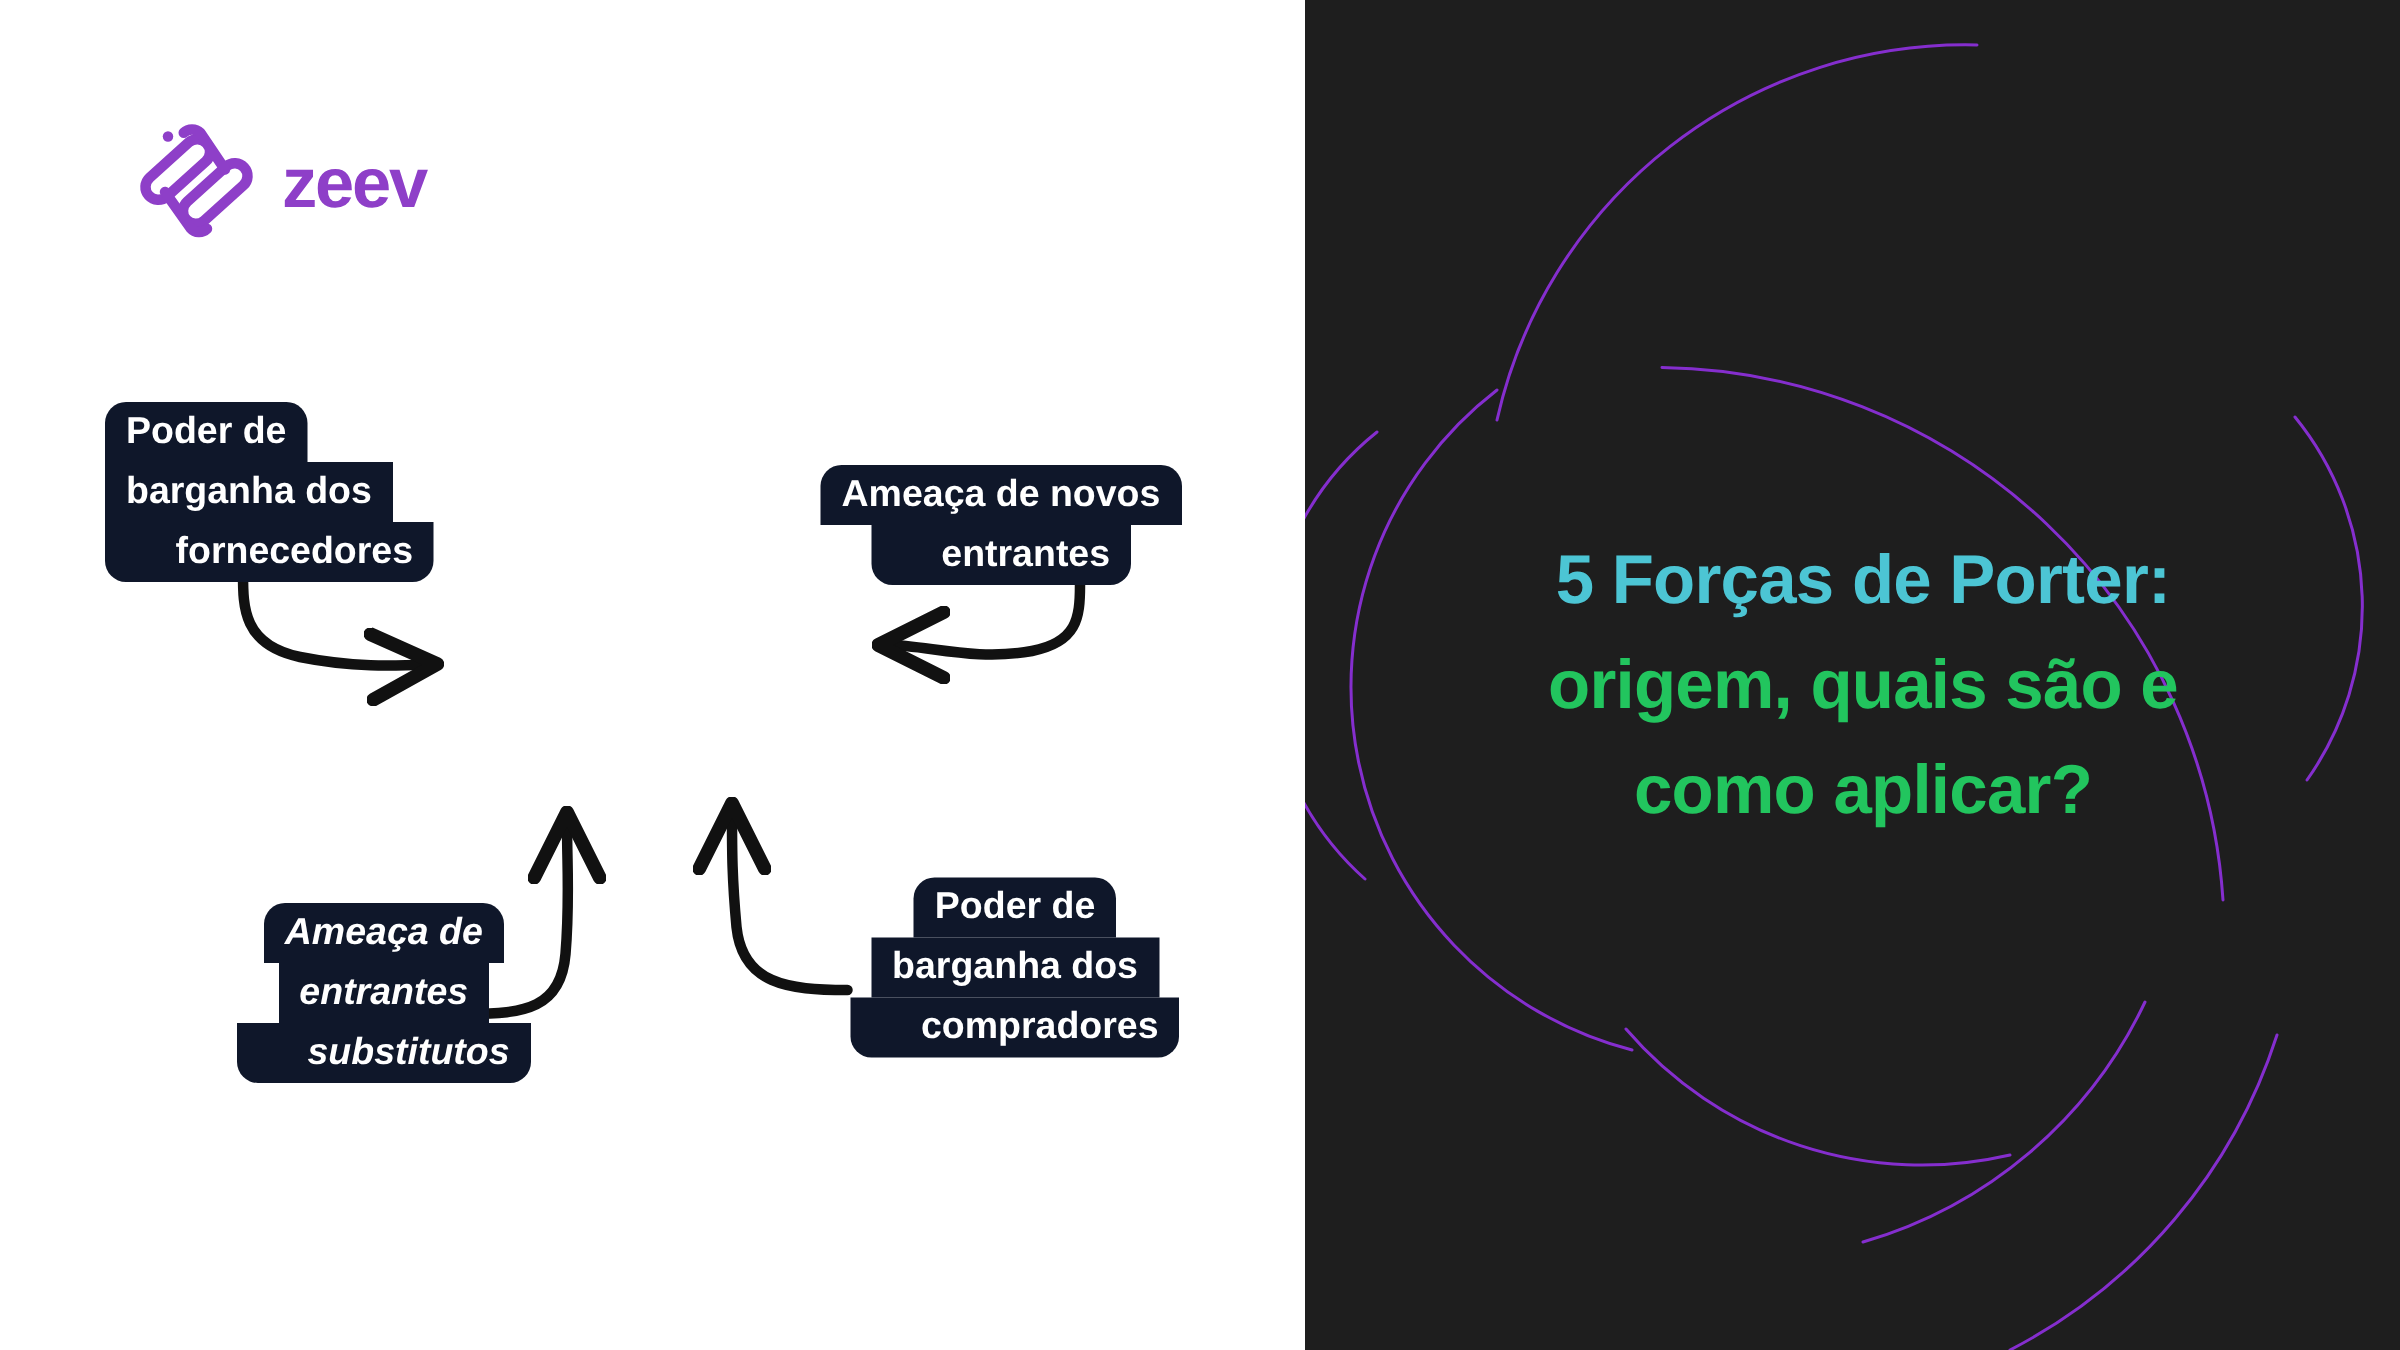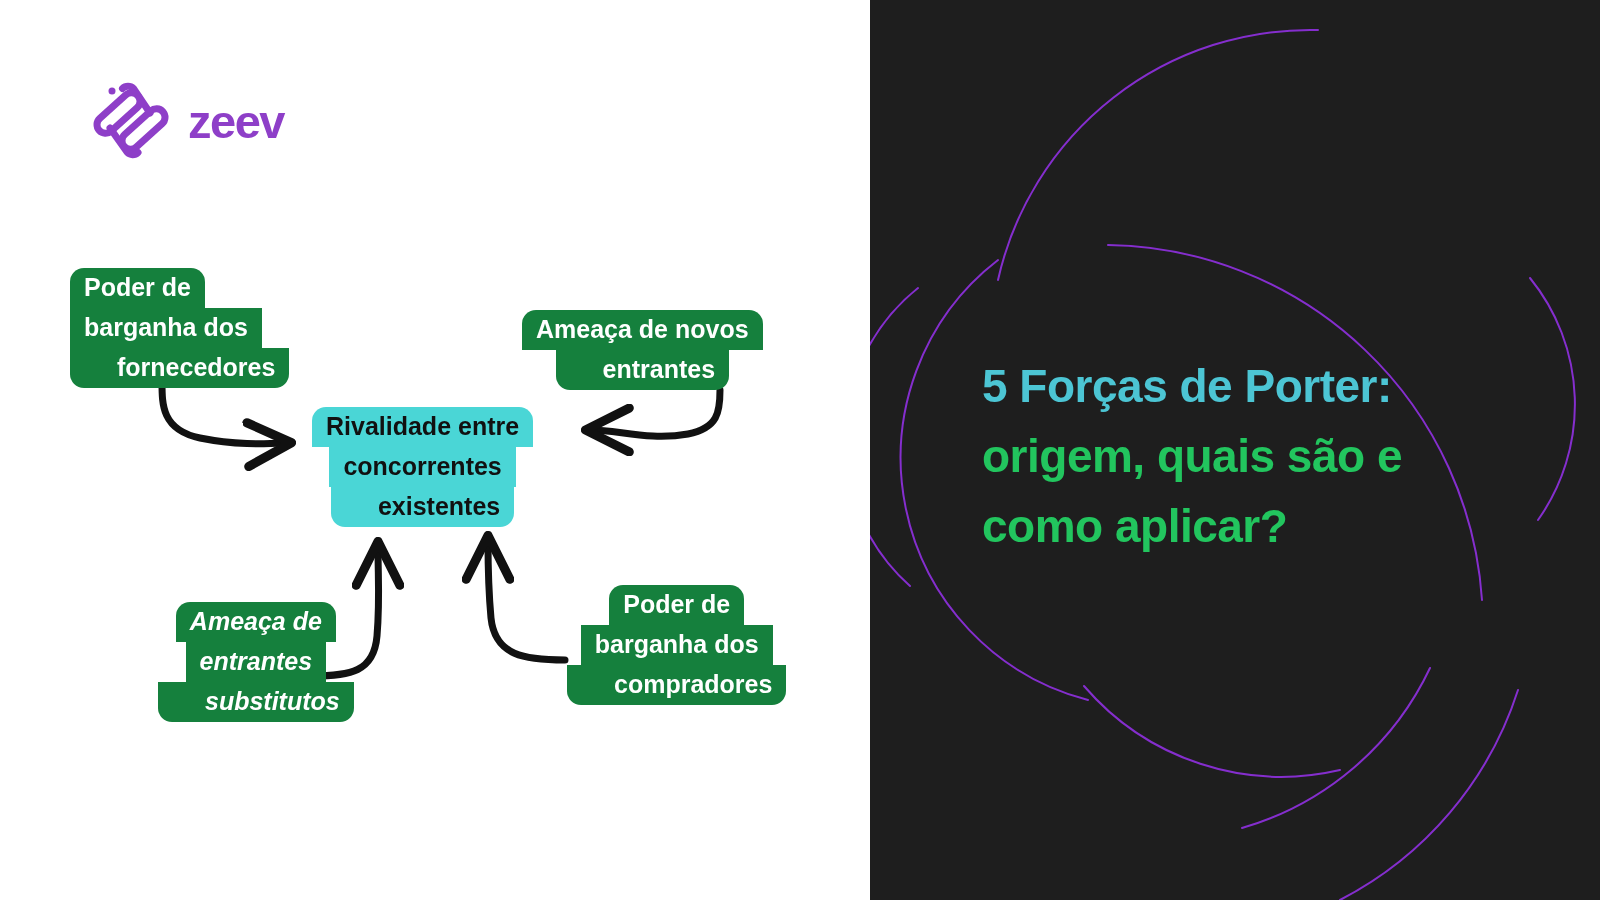--- a/index.html
+++ b/index.html
@@ -3,21 +3,21 @@
 <meta charset="utf-8">
 <title>5 Forças de Porter</title>
 <style>
   html,body{margin:0;padding:0;}
   body{
     width:1600px;height:900px;
     background:#ffffff;
     font-family:"Liberation Sans","DejaVu Sans",sans-serif;
     overflow:hidden;
   }
-  .canvas{position:relative;width:1300px;height:900px;}
+  .canvas{position:relative;width:1300px;height:900px;text-align:center;}
 
   
   .left-panel{
     position:absolute;left:0;top:0;width:870px;height:900px;
     background:#ffffff;
   }
 
   
   .logo{position:absolute;left:88px;top:82px;display:flex;align-items:center;gap:14px;}
   .logo-mark{width:86px;height:78px;display:block;}
@@ -29,21 +29,21 @@
   
   .node{position:absolute;}
   .node .ln{
     display:table;
     font-weight:700;
     line-height:1.0;
     white-space:pre;
     padding:7px 14px 8px 14px;
     position:relative;
   }
-  .node.purple .ln{background:#15803d;color:#ffffff;}
+  .node.purple .ln{background:#0f172a;color:#ffffff;}
   .node.teal   .ln{background:#4ad6d6;color:#111111;}
 
   
   .node .ln.first{border-radius:14px 14px 0 0;}
   .node .ln.mid{border-radius:0;}
   .node .ln.last{border-radius:0 0 14px 14px;padding-left:47px;}
 
   .node.align-center .ln{margin-left:auto;margin-right:auto;}
   .node.align-left .ln{margin-right:auto;}
 
@@ -109,30 +109,25 @@
 
       <path d="M565,660 C525,660 495,656 491,618 C488,585 488,568 488,542" fill="none" stroke="#111111" stroke-width="7" stroke-linecap="round" marker-end="url(#ah)"></path>
     </svg>
 
     <div class="node purple align-left" id="node-suppliers" style="left:70px;top:268px;">
       <div class="ln first">Poder de</div>
       <div class="ln mid">barganha dos</div>
       <div class="ln last">fornecedores</div>
     </div>
 
-    <div class="node purple align-center" id="node-entrants" style="left:522px;top:310px;">
+    <div class="node purple align-center" id="node-entrants" style="left:547px;top:310px;">
       <div class="ln first">Ameaça de novos</div>
       <div class="ln last">entrantes</div>
     </div>
 
-    <div class="node teal align-center" id="node-rivalry" style="left:312px;top:407px;">
-      <div class="ln first">Rivalidade entre</div>
-      <div class="ln mid">concorrentes</div>
-      <div class="ln last">existentes</div>
-    </div>
 
     <div class="node purple align-center" id="node-substitutes" style="left:158px;top:602px;font-style:italic;">
       <div class="ln first">Ameaça de</div>
       <div class="ln mid">entrantes</div>
       <div class="ln last">substitutos</div>
     </div>
 
     <div class="node purple align-center" id="node-buyers" style="left:567px;top:585px;">
       <div class="ln first">Poder de</div>
       <div class="ln mid">barganha dos</div>

